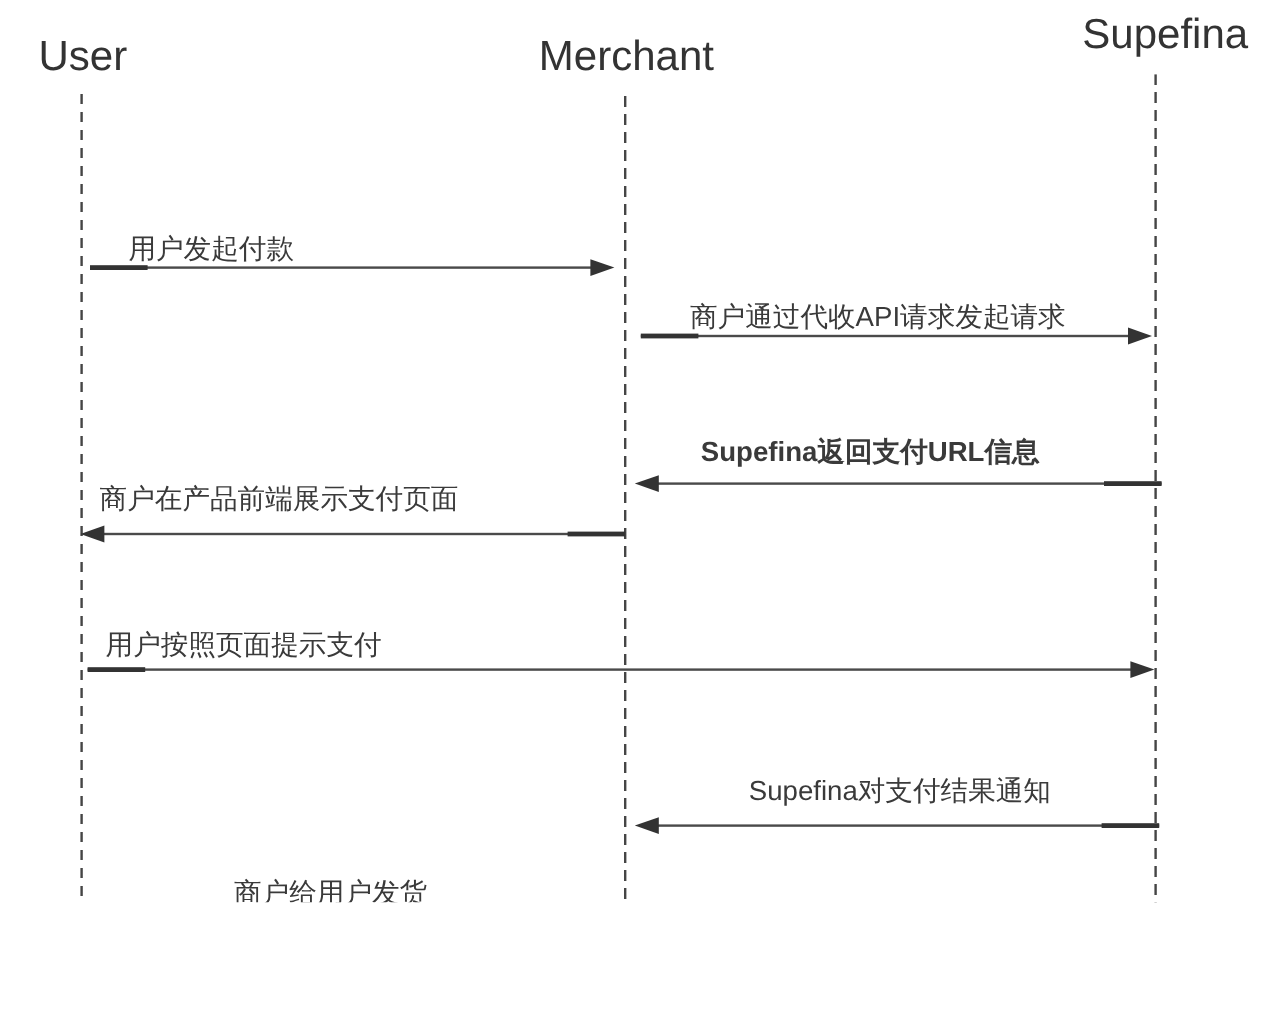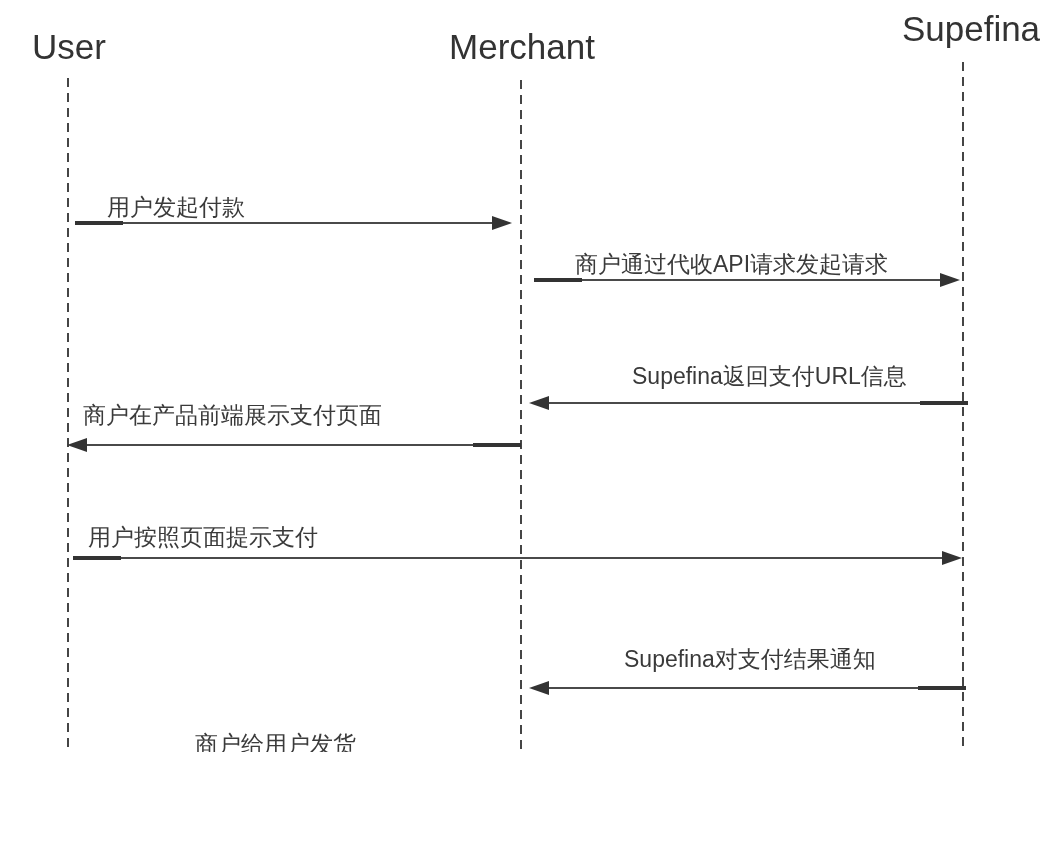--- a/index.html
+++ b/index.html
@@ -71,21 +71,21 @@
     <div class="actor-label" style="left: 971px; top: 10px;">Supefina</div>
     <div class="lifeline" style="left: 962px; top: 62px; height: 784px;"></div>
     <div class="msg-label" style="left: 107px; top: 195px;">用户发起付款</div>
     <div class="msg-line" style="left: 75px; width: 421px; top: 222px;"></div>
     <div class="msg-stub" style="left: 75px; width: 48px; top: 221px;"></div>
     <div class="arrow-head right" style="left: 492px; top: 216px;"></div>
     <div class="msg-label" style="left: 575px; top: 252px;">商户通过代收API请求发起请求</div>
     <div class="msg-line" style="left: 534px; width: 410px; top: 279px;"></div>
     <div class="msg-stub" style="left: 534px; width: 48px; top: 278px;"></div>
     <div class="arrow-head right" style="left: 940px; top: 273px;"></div>
-    <div class="msg-label" style="left: 632px; top: 364px;">Supefina返回支付URL信息</div>
+    <div class="msg-label" style="left: 584px; top: 364px; font-weight: bold;">Supefina返回支付URL信息</div>
     <div class="msg-line" style="left: 545px; width: 423px; top: 402px;"></div>
     <div class="msg-stub" style="left: 920px; width: 48px; top: 401px;"></div>
     <div class="arrow-head left" style="left: 529px; top: 396px;"></div>
     <div class="msg-label" style="left: 83px; top: 403px;">商户在产品前端展示支付页面</div>
     <div class="msg-line" style="left: 83px; width: 438px; top: 444px;"></div>
     <div class="msg-stub" style="left: 473px; width: 48px; top: 443px;"></div>
     <div class="arrow-head left" style="left: 67px; top: 438px;"></div>
     <div class="msg-label" style="left: 88px; top: 525px;">用户按照页面提示支付</div>
     <div class="msg-line" style="left: 73px; width: 873px; top: 557px;"></div>
     <div class="msg-stub" style="left: 73px; width: 48px; top: 556px;"></div>

